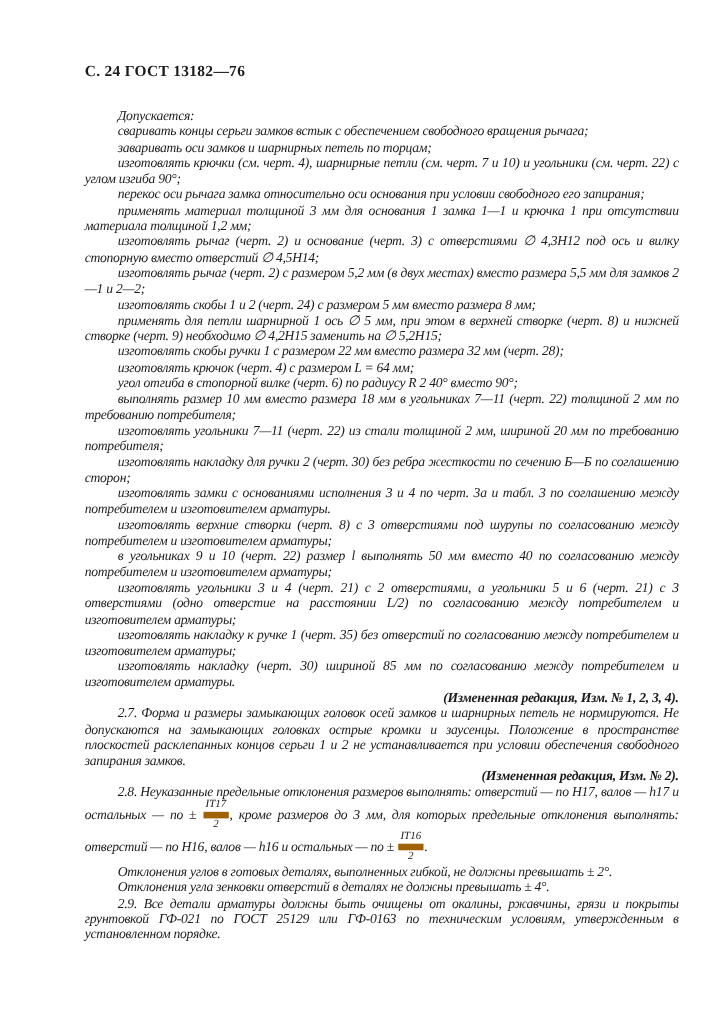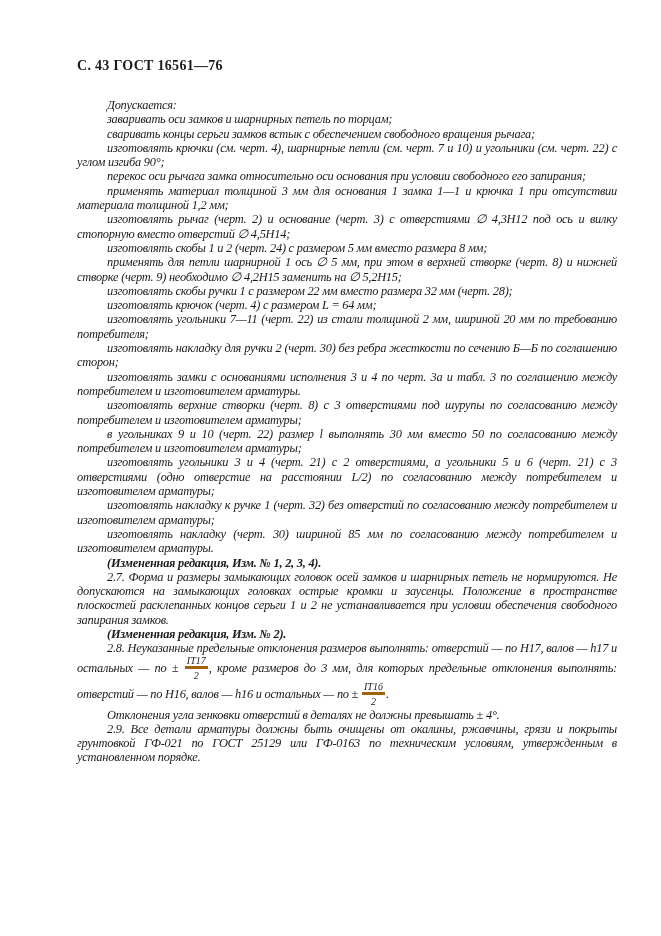--- a/index.html
+++ b/index.html
@@ -31,73 +31,77 @@
     margin: 0;
     font-size: 12.4px;
     line-height: 14.3px;
     letter-spacing: -0.25px;
     text-align: justify;
     text-indent: 30px;
     font-style: italic;
   }
   .par.bold {
     font-weight: bold;
-    text-align: left;
+    text-align: right;
   }
   .frac {
     display: inline-block;
     vertical-align: middle;
     text-align: center;
     font-size: 10px;
     line-height: 1.1;
     letter-spacing: 0;
     text-indent: 0;
     margin: 0 1px;
     position: relative;
     top: -1px;
   }
   .frac .num {
     display: block;
-    border-bottom: 3px solid #a16207;
+    border-bottom: 6px solid #a16207;
     padding: 0 2px 0.5px 2px;
   }
   .frac .den {
     display: block;
     padding-top: 0.5px;
   }
 </style>
 </head>
 <body>
 
 <div class="page">
 
-  <p class="doc-header">С. 43 ГОСТ 16561—76</p>
+  <p class="doc-header">С. 24 ГОСТ 13182—76</p>
 
   <p class="par">Допускается:</p>
+  <p class="par">сваривать концы серьги замков встык с обеспечением свободного вращения рычага;</p>
   <p class="par">заваривать оси замков и шарнирных петель по торцам;</p>
-  <p class="par">сваривать концы серьги замков встык с обеспечением свободного вращения рычага;</p>
   <p class="par">изготовлять крючки (см. черт. 4), шарнирные петли (см. черт. 7 и 10) и угольники (см. черт. 22) с углом изгиба 90°;</p>
   <p class="par">перекос оси рычага замка относительно оси основания при условии свободного его запирания;</p>
   <p class="par">применять материал толщиной 3 мм для основания 1 замка 1—1 и крючка 1 при отсутствии материала толщиной 1,2 мм;</p>
   <p class="par">изготовлять рычаг (черт. 2) и основание (черт. 3) с отверстиями ∅ 4,3Н12 под ось и вилку стопорную вместо отверстий ∅ 4,5Н14;</p>
+  <p class="par">изготовлять рычаг (черт. 2) с размером 5,2 мм (в двух местах) вместо размера 5,5 мм для замков 2—1 и 2—2;</p>
   <p class="par">изготовлять скобы 1 и 2 (черт. 24) с размером 5 мм вместо размера 8 мм;</p>
   <p class="par">применять для петли шарнирной 1 ось ∅ 5 мм, при этом в верхней створке (черт. 8) и нижней створке (черт. 9) необходимо ∅ 4,2Н15 заменить на ∅ 5,2Н15;</p>
   <p class="par">изготовлять скобы ручки 1 с размером 22 мм вместо размера 32 мм (черт. 28);</p>
   <p class="par">изготовлять крючок (черт. 4) с размером L = 64 мм;</p>
+  <p class="par">угол отгиба в стопорной вилке (черт. 6) по радиусу R 2 40° вместо 90°;</p>
+  <p class="par">выполнять размер 10 мм вместо размера 18 мм в угольниках 7—11 (черт. 22) толщиной 2 мм по требованию потребителя;</p>
   <p class="par">изготовлять угольники 7—11 (черт. 22) из стали толщиной 2 мм, шириной 20 мм по требованию потребителя;</p>
   <p class="par">изготовлять накладку для ручки 2 (черт. 30) без ребра жесткости по сечению Б—Б по соглашению сторон;</p>
   <p class="par">изготовлять замки с основаниями исполнения 3 и 4 по черт. 3а и табл. 3 по соглашению между потребителем и изготовителем арматуры.</p>
   <p class="par">изготовлять верхние створки (черт. 8) с 3 отверстиями под шурупы по согласованию между потребителем и изготовителем арматуры;</p>
-  <p class="par">в угольниках 9 и 10 (черт. 22) размер l выполнять 30 мм вместо 50 по согласованию между потребителем и изготовителем арматуры;</p>
+  <p class="par">в угольниках 9 и 10 (черт. 22) размер l выполнять 50 мм вместо 40 по согласованию между потребителем и изготовителем арматуры;</p>
   <p class="par">изготовлять угольники 3 и 4 (черт. 21) с 2 отверстиями, а угольники 5 и 6 (черт. 21) с 3 отверстиями (одно отверстие на расстоянии L/2) по согласованию между потребителем и изготовителем арматуры;</p>
-  <p class="par">изготовлять накладку к ручке 1 (черт. 32) без отверстий по согласованию между потребителем и изготовителем арматуры;</p>
+  <p class="par">изготовлять накладку к ручке 1 (черт. 35) без отверстий по согласованию между потребителем и изготовителем арматуры;</p>
   <p class="par">изготовлять накладку (черт. 30) шириной 85 мм по согласованию между потребителем и изготовителем арматуры.</p>
 
   <p class="par bold">(Измененная редакция, Изм. № 1, 2, 3, 4).</p>
   <p class="par">2.7. Форма и размеры замыкающих головок осей замков и шарнирных петель не нормируются. Не допускаются на замыкающих головках острые кромки и заусенцы. Положение в пространстве плоскостей расклепанных концов серьги 1 и 2 не устанавливается при условии обеспечения свободного запирания замков.</p>
   <p class="par bold">(Измененная редакция, Изм. № 2).</p>
 
   <p class="par"><span>2.8. Неуказанные предельные отклонения размеров выполнять: отверстий — по Н17, валов — h17 и остальных — по ± </span><span class="frac"><span class="num">IT17</span><span class="den">2</span></span><span>, кроме размеров до 3 мм, для которых предельные отклонения выполнять: отверстий — по Н16, валов — h16 и остальных — по ± </span><span class="frac"><span class="num">IT16</span><span class="den">2</span></span><span>.</span></p>
 
+  <p class="par">Отклонения углов в готовых деталях, выполненных гибкой, не должны превышать ± 2°.</p>
   <p class="par">Отклонения угла зенковки отверстий в деталях не должны превышать ± 4°.</p>
   <p class="par">2.9. Все детали арматуры должны быть очищены от окалины, ржавчины, грязи и покрыты грунтовкой ГФ-021 по ГОСТ 25129 или ГФ-0163 по техническим условиям, утвержденным в установленном порядке.</p>
 
 </div>
 
 </body></html>

